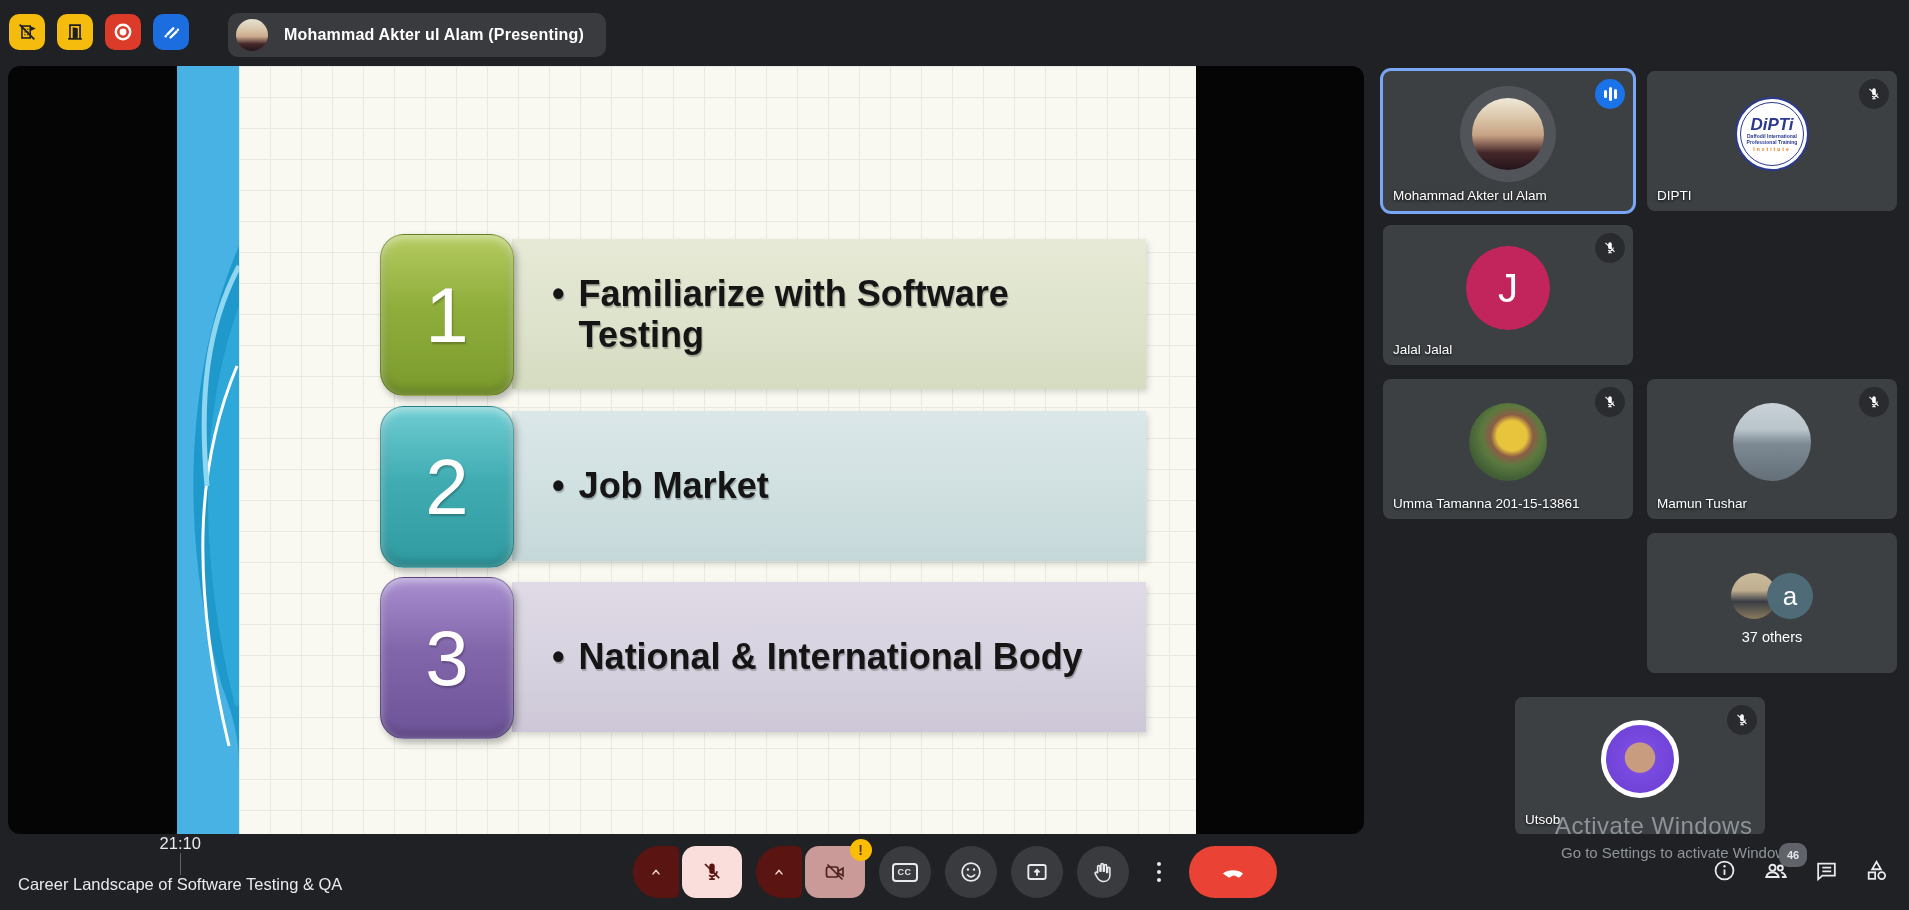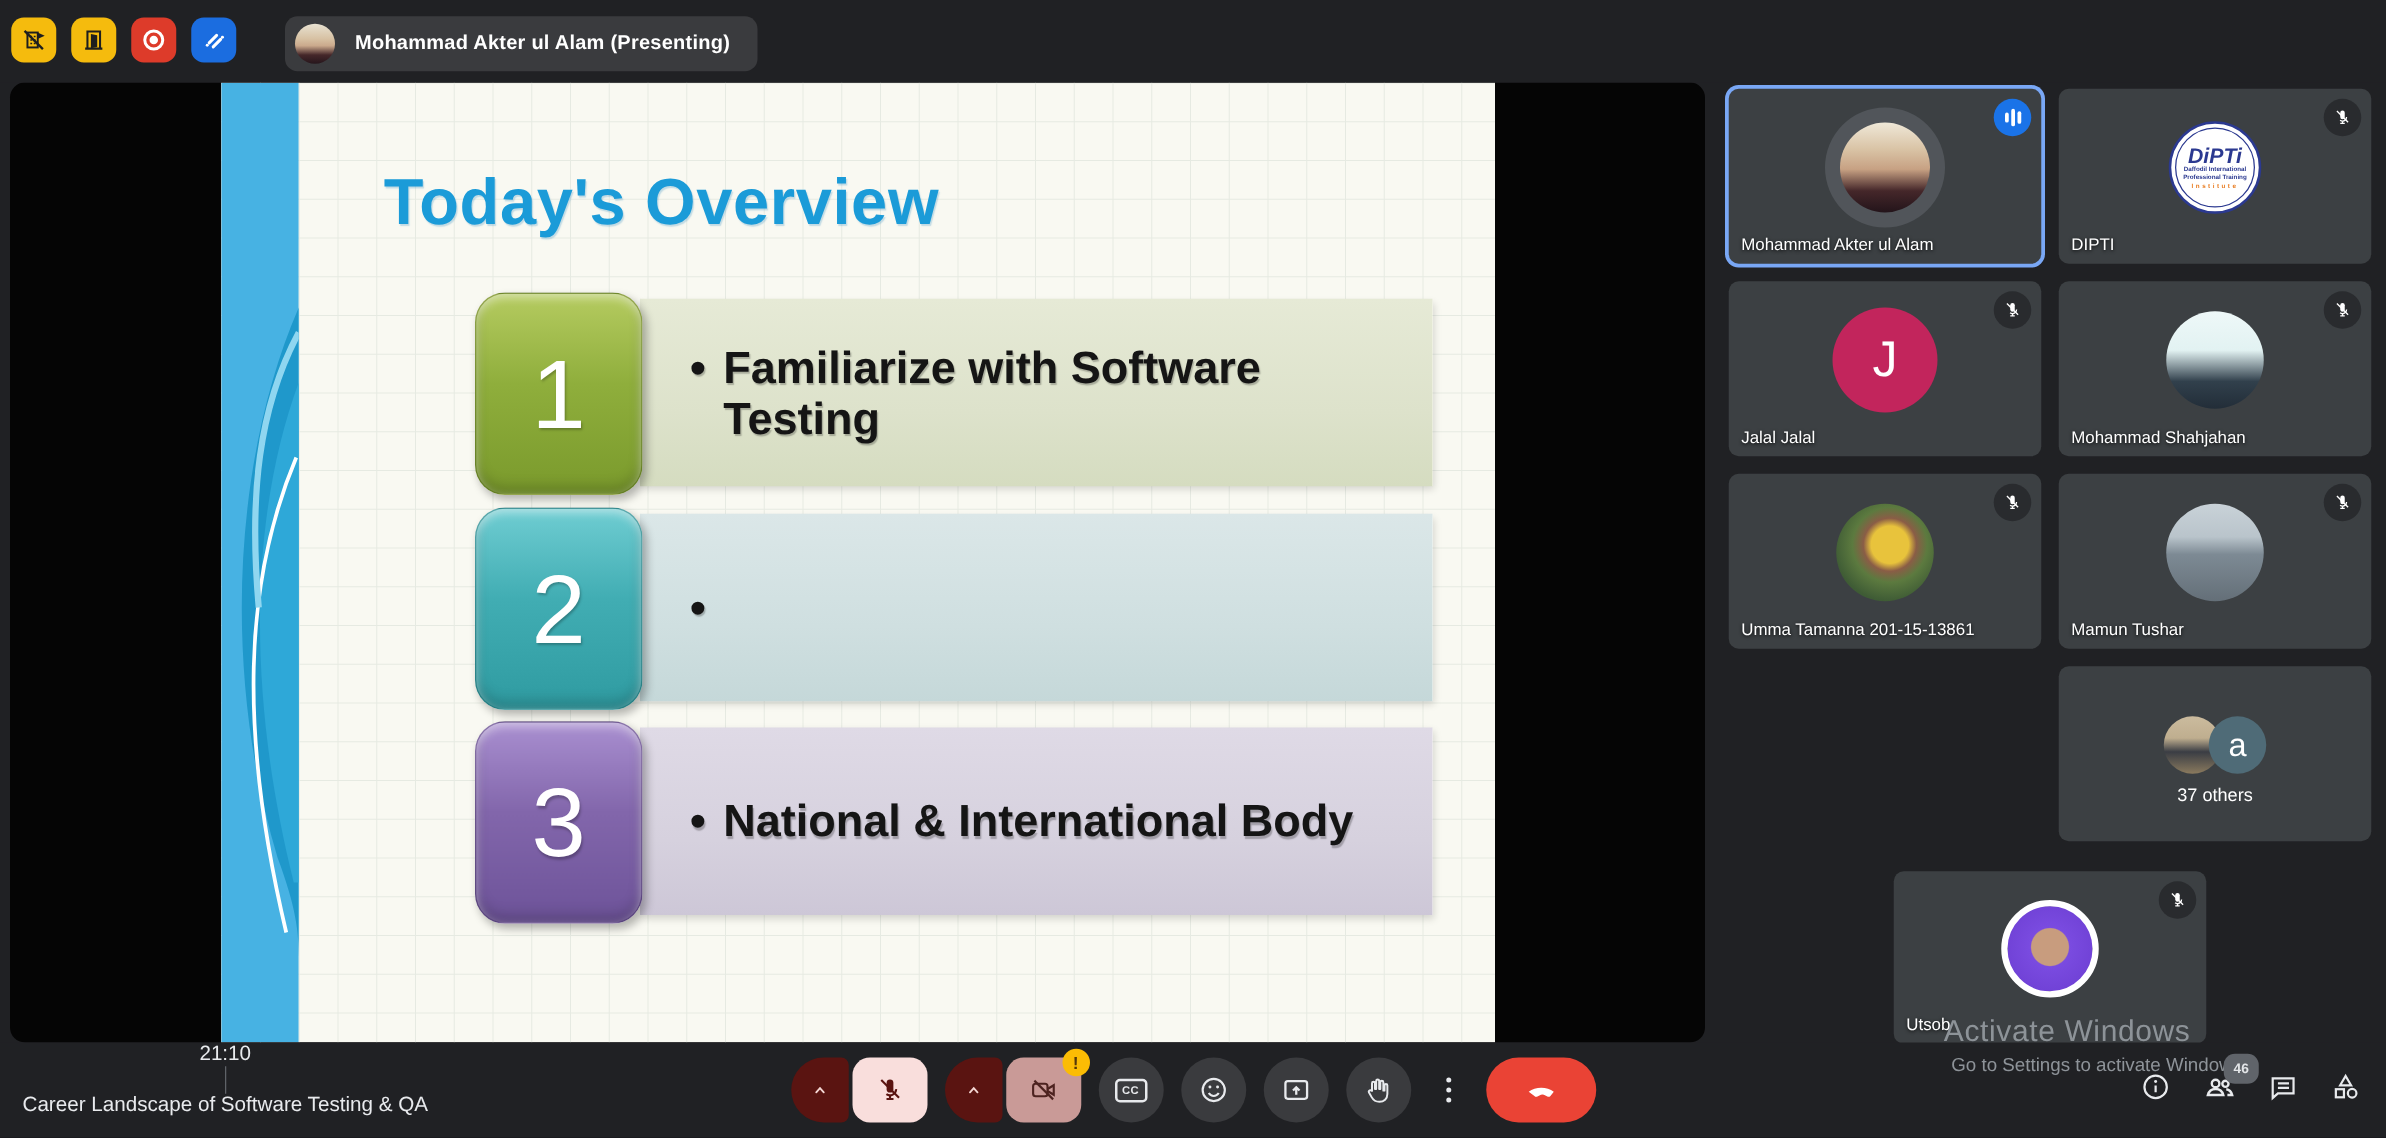--- a/index.html
+++ b/index.html
@@ -171,36 +171,36 @@
   <div class="slide">
     <div class="stripe">
       <svg width="62" height="768" viewBox="0 0 62 768" preserveAspectRatio="none">
         <rect width="62" height="768" fill="#47b2e3"></rect>
         <path d="M62 180 C 10 300, 0 470, 45 620 C 60 660, 62 680, 62 700 Z" fill="#1f98cb"></path>
         <path d="M62 240 C 25 340, 18 480, 58 640 L62 640 Z" fill="#2ea8d8"></path>
         <path d="M60 300 C 18 400, 14 520, 52 680" fill="none" stroke="#ffffff" stroke-width="3"></path>
         <path d="M62 200 C 30 260, 22 330, 30 420" fill="none" stroke="#8fd6f0" stroke-width="5"></path>
       </svg>
     </div>
-    <div class="slidetitle">Today's Overview</div>
 
     <div class="row r1" style="top:168px;">
       <div class="numbadge">1</div>
       <div class="itembar">
         <div class="itemtext">
             <span class="bul">•</span>
             <span>Familiarize with Software Testing</span>
           </div>
       </div>
     </div>
     <div class="row r2" style="top:340px;">
       <div class="numbadge">2</div>
       <div class="itembar">
         <div class="itemtext">
             <span class="bul">•</span>
+            <span>Job Market</span>
           </div>
       </div>
     </div>
     <div class="row r3" style="top:511px;">
       <div class="numbadge">3</div>
       <div class="itembar">
         <div class="itemtext">
             <span class="bul">•</span>
             <span>National &amp; International Body</span>
           </div>
@@ -256,36 +256,20 @@
           <g stroke="#fff" stroke-width="1.6" fill="none">
             <path d="M16.9 11.3a4.9 4.9 0 0 1-7.8 4"></path>
             <path d="M12 16.4V19M9.3 19h5.4"></path>
             <path d="M5.3 4.3l13.4 13.4"></path>
           </g>
         </svg>
     </div>
     <div class="tname">Jalal Jalal</div>
   </div>
 
-  <div class="tile" style="left:264px; top:154px;">
-    <div class="av ph-shah"></div>
-    <div class="micoff">
-      <svg width="16" height="16" viewBox="0 0 24 24">
-          <g fill="#fff">
-            <path d="M12 14a2.7 2.7 0 0 0 2.7-2.7V6.2a2.7 2.7 0 0 0-5.4 0v5.1A2.7 2.7 0 0 0 12 14z"></path>
-          </g>
-          <g stroke="#fff" stroke-width="1.6" fill="none">
-            <path d="M16.9 11.3a4.9 4.9 0 0 1-7.8 4"></path>
-            <path d="M12 16.4V19M9.3 19h5.4"></path>
-            <path d="M5.3 4.3l13.4 13.4"></path>
-          </g>
-        </svg>
-    </div>
-    <div class="tname">Mohammad Shahjahan</div>
-  </div>
 
   <div class="tile" style="left:0; top:308px;">
     <div class="av ph-umma"></div>
     <div class="micoff">
       <svg width="16" height="16" viewBox="0 0 24 24">
           <g fill="#fff">
             <path d="M12 14a2.7 2.7 0 0 0 2.7-2.7V6.2a2.7 2.7 0 0 0-5.4 0v5.1A2.7 2.7 0 0 0 12 14z"></path>
           </g>
           <g stroke="#fff" stroke-width="1.6" fill="none">
             <path d="M16.9 11.3a4.9 4.9 0 0 1-7.8 4"></path>

